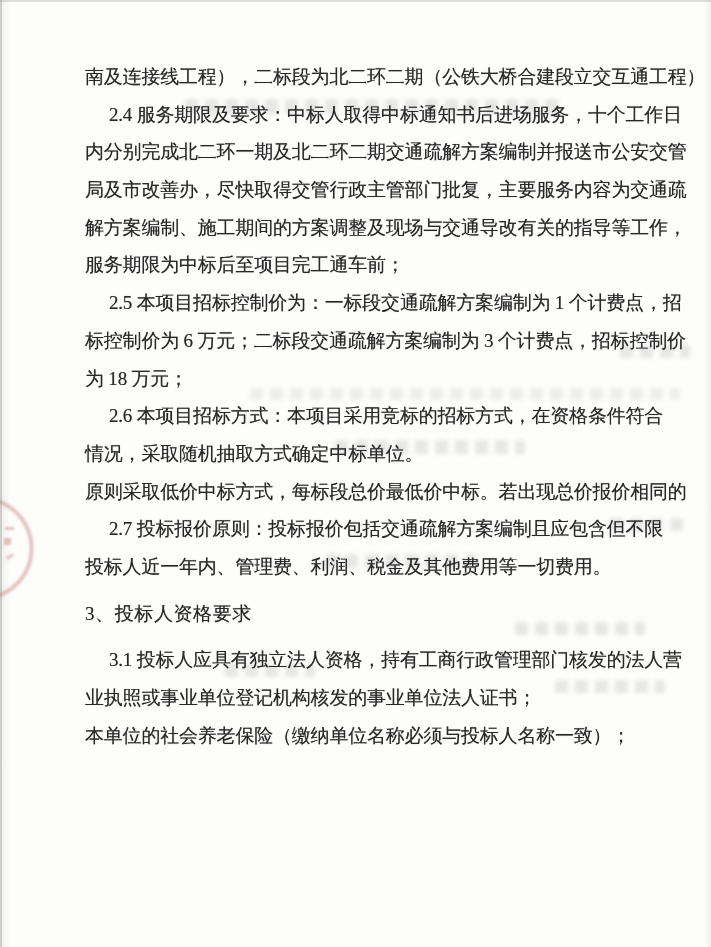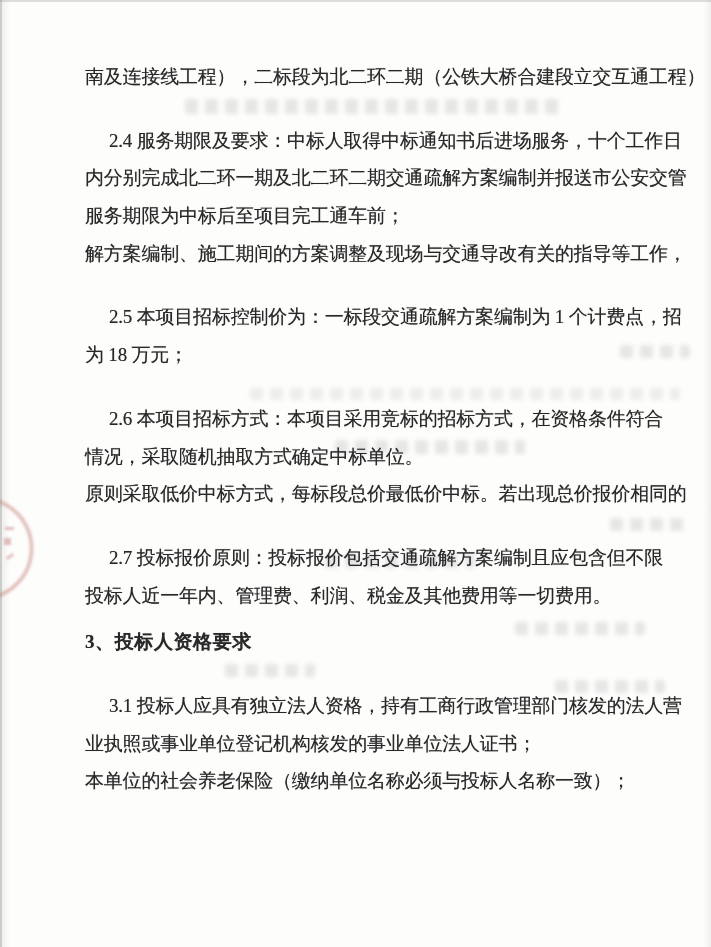--- a/index.html
+++ b/index.html
@@ -45,23 +45,23 @@
     color: #282828;
   }
   .line {
     font-size: 19px;
     line-height: 37.7px;
     height: 37.7px;
     white-space: nowrap;
     letter-spacing: -0.2px;
     text-shadow: 0 0 0.7px rgba(40,40,40,0.55);
   }
-  .indent { padding-left: 24px; margin-top: 26px; }
+  .indent { padding-left: 24px; }
   .heading {
-    font-weight: bold;
+    font-weight: normal;
     margin-top: 9px;
     margin-bottom: 9px;
     letter-spacing: 0.6px;
   }
   
   .ghost {
     position: absolute;
     filter: blur(2.3px);
     opacity: 0.32;
     border-radius: 2px;
@@ -111,23 +111,25 @@
     <div class="seal-arc"></div>
     <div class="seal-mark seal-m1"></div>
     <div class="seal-mark seal-m2"></div>
     <div class="seal-mark seal-m3"></div>
   </div>
 
   <div class="content">
     <div class="line">南及连接线工程），二标段为北二环二期（公铁大桥合建段立交互通工程），</div>
     <div class="line indent">2.4 服务期限及要求：中标人取得中标通知书后进场服务，十个工作日</div>
     <div class="line">内分别完成北二环一期及北二环二期交通疏解方案编制并报送市公安交管</div>
+    <div class="line">局及市改善办，尽快取得交管行政主管部门批复，主要服务内容为交通疏</div>
+    <div class="line">解方案编制、施工期间的方案调整及现场与交通导改有关的指导等工作，</div>
     <div class="line">服务期限为中标后至项目完工通车前；</div>
-    <div class="line">解方案编制、施工期间的方案调整及现场与交通导改有关的指导等工作，</div>
     <div class="line indent">2.5 本项目招标控制价为：一标段交通疏解方案编制为 1 个计费点，招</div>
+    <div class="line">标控制价为 6 万元；二标段交通疏解方案编制为 3 个计费点，招标控制价</div>
     <div class="line">为 18 万元；</div>
     <div class="line indent">2.6 本项目招标方式：本项目采用竞标的招标方式，在资格条件符合</div>
     <div class="line">情况，采取随机抽取方式确定中标单位。</div>
     <div class="line">原则采取低价中标方式，每标段总价最低价中标。若出现总价报价相同的</div>
     <div class="line indent">2.7 投标报价原则：投标报价包括交通疏解方案编制且应包含但不限</div>
     <div class="line">投标人近一年内、管理费、利润、税金及其他费用等一切费用。</div>
     <div class="line heading">3、投标人资格要求</div>
     <div class="line indent">3.1 投标人应具有独立法人资格，持有工商行政管理部门核发的法人营</div>
     <div class="line">业执照或事业单位登记机构核发的事业单位法人证书；</div>
     <div class="line">本单位的社会养老保险（缴纳单位名称必须与投标人名称一致）；</div>

